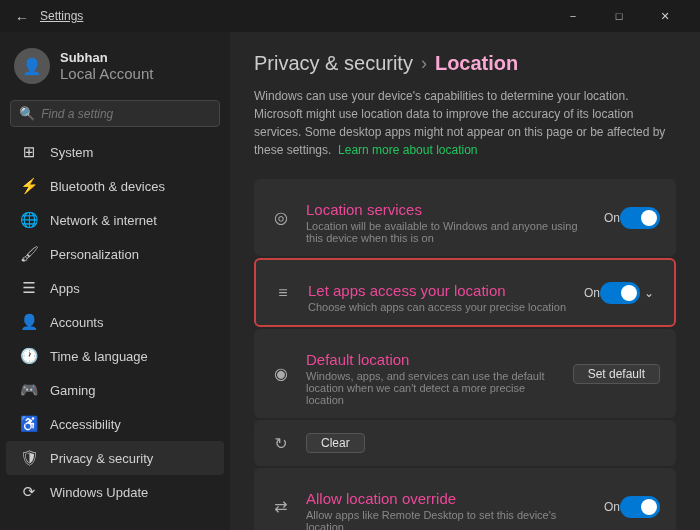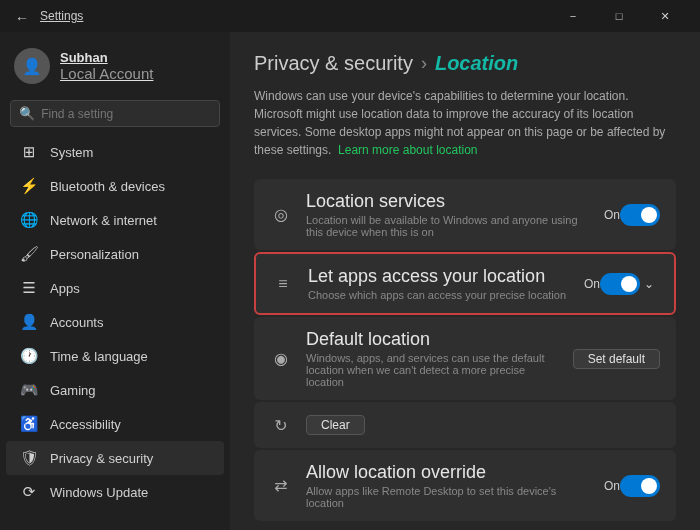--- a/index.html
+++ b/index.html
@@ -76,41 +76,42 @@
     }
     .avatar {
       width: 36px; height: 36px;
       border-radius: 50%;
       background: #555;
       display: flex; align-items: center; justify-content: center;
       font-size: 16px;
       color: #ccc;
       flex-shrink: 0;
     }
-    .user-info { display: flex; flex-direction: column; text-decoration: underline; }
+    .user-info { display: flex; flex-direction: column; }
     .user-name { font-size: 13px; font-weight: 600; color: #e0e0e0; }
     .user-sub { font-size: 15px; color: #999; }
 
     .search-box {
       margin: 4px 10px 8px;
       display: flex;
       align-items: center;
       background: #2d2d2d;
       border: 1px solid #444;
       border-radius: 4px;
       padding: 5px 8px;
       gap: 6px;
     }
     .search-box input {
       background: transparent;
       border: none;
       outline: none;
       color: #fef9c3;
       font-size: 12px;
       flex: 1;
+      font-style: italic;
     }
     .search-icon-svg { color: #999; font-size: 13px; }
 
     .nav-item {
       display: flex;
       align-items: center;
       gap: 12px;
       padding: 8px 14px;
       cursor: pointer;
       border-radius: 4px;
@@ -131,21 +132,21 @@
     .breadcrumb {
       display: flex;
       align-items: center;
       gap: 8px;
       font-size: 20px;
       color: #ccc;
       margin-bottom: 12px;
     }
     .breadcrumb .section { font-weight: 400; color: #ccc; }
     .breadcrumb .arrow { color: #888; font-size: 18px; }
-    .breadcrumb .page { font-weight: 700; color: #14b8a6; font-style: italic; }
+    .breadcrumb .page { font-weight: 700; color: #f9a8d4; }
 
     .description {
       font-size: 12px;
       color: #aaa;
       line-height: 1.5;
       margin-bottom: 20px;
     }
     .description a { color: #22c55e; text-decoration: none; }
 
     .settings-list {
@@ -167,21 +168,21 @@
       background: #2f2f2f;
     }
     .setting-icon {
       width: 22px; height: 22px;
       display: flex; align-items: center; justify-content: center;
       color: #aaa;
       font-size: 16px;
       flex-shrink: 0;
     }
     .setting-text { flex: 1; }
-    .setting-title { font-size: 18px; color: #e5e5e5; margin-bottom: 2px; }
+    .setting-title { font-size: 15px; color: #ec4899; margin-bottom: 2px; margin-top: 10px; }
     .setting-desc { font-size: 11px; color: #888; }
     .toggle-container {
       display: flex;
       align-items: center;
       flex-shrink: 0;
     }
     .toggle-label { font-size: 12px; color: #ccc; }
     .toggle {
       width: 40px; height: 22px;
       border-radius: 11px;

